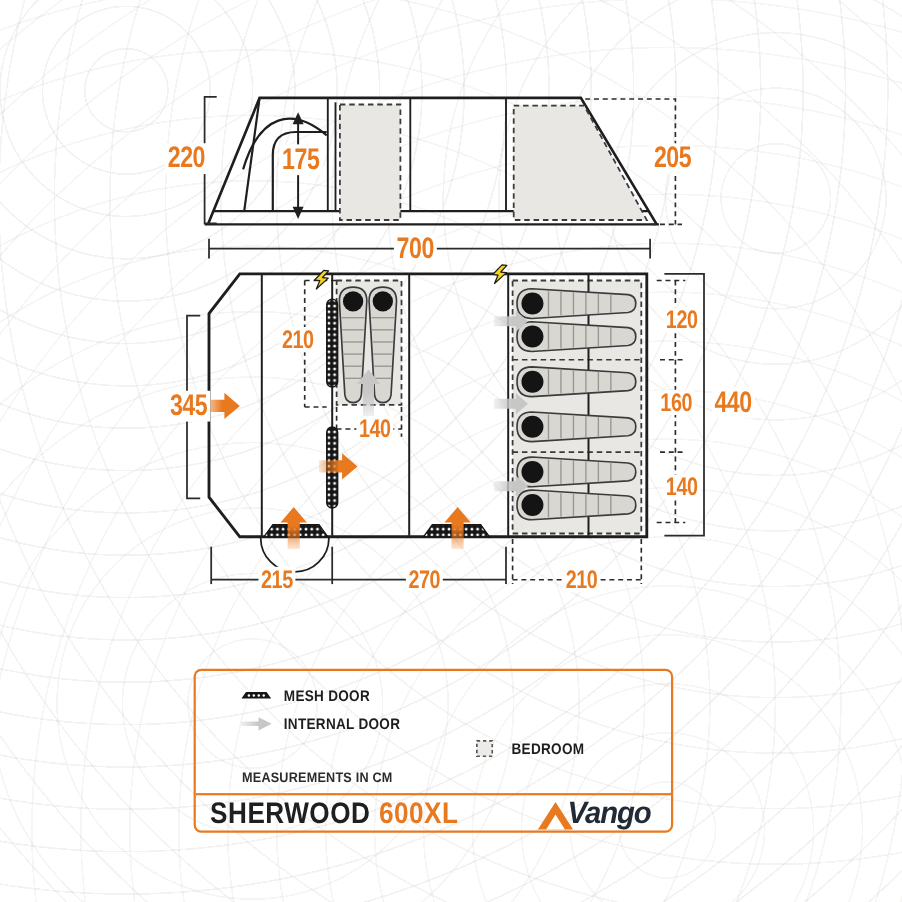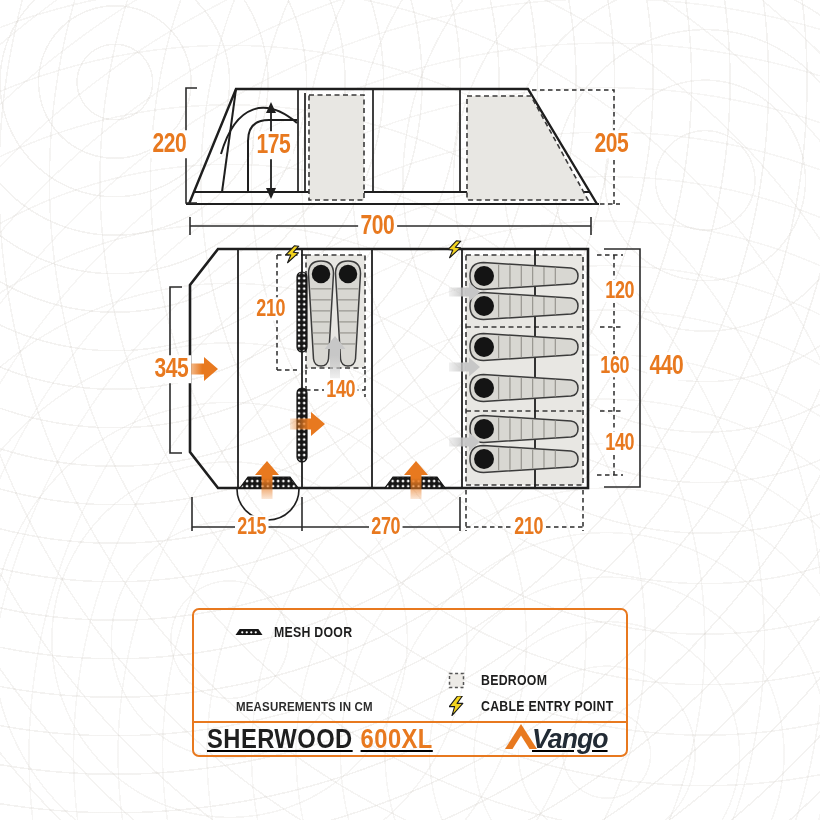--- a/index.html
+++ b/index.html
@@ -14,45 +14,45 @@
       repeating-radial-gradient(circle at 74% 92%, transparent 0 43px, rgba(198,192,184,.15) 43px 44.5px);
   }
   svg#art{position:absolute;left:0;top:0;}
   .dim{
     position:absolute;color:#e8791f;background:#fff;padding:0 3px;
     font-weight:800;font-size:23px;line-height:1.02;letter-spacing:-.5px;white-space:nowrap;
     transform:scaleX(.78) translate(-50%,-50%);
   }
   .dim.lg{font-size:27px;}
   .legend{
-    position:absolute;left:192px;top:608px;width:436px;height:149px;
+    position:absolute;left:176px;top:608px;width:436px;height:149px;
     border:2.5px solid #e8791f;border-radius:7px;box-sizing:border-box;
   }
   .lcol{position:absolute;top:9px;}
   .lcol.c1{left:40px;} .lcol.c2{left:247px;margin-top:48px;}
   .lrow{display:flex;align-items:center;height:26px;}
   .licon{width:30px;display:flex;justify-content:center;align-items:center;flex:0 0 30px;}
   .llabel{
     display:inline-block;margin-left:10px;font-weight:800;font-size:14px;color:#1d1d1d;
     letter-spacing:.3px;white-space:nowrap;transform:scaleX(.88);transform-origin:left center;
   }
   .lnote{
     position:absolute;left:42px;top:90px;display:inline-block;font-weight:600;font-size:12.5px;
     color:#2c2c2c;letter-spacing:.2px;white-space:nowrap;transform:scaleX(.92);transform-origin:left center;
   }
   .lfooter{
     position:absolute;left:0;right:0;top:111px;bottom:0;border-top:2.5px solid #e8791f;
-    display:flex;align-items:center;justify-content:space-between;padding:0 14px 0 13px;text-decoration:underline;
+    display:flex;align-items:center;justify-content:space-between;padding:0 14px 0 13px;
   }
   .model{
     display:inline-block;font-weight:800;font-size:27px;color:#1f1f1f;letter-spacing:.5px;
     white-space:nowrap;transform:scaleX(.88);transform-origin:left center;
   }
   .model .variant{color:#e8791f;margin-left:9px;}
-  .brand{display:flex;align-items:flex-start;}
+  .brand{display:flex;align-items:flex-end;}
   .brand-text{
     display:inline-block;font-weight:800;font-style:italic;font-size:28px;color:#222b35;
     letter-spacing:-1px;margin-left:-7px;transform:scaleX(.95);transform-origin:left center;
   }
 </style>
 </head>
 <body>
 
 <div class="stage">
 
@@ -281,38 +281,38 @@
         <svg width="40" height="12" viewBox="0 0 40 12">
               <polygon points="2,10 7.5,2 32.5,2 38,10" fill="#161616"></polygon>
               <circle cx="11" cy="6.4" r="1.5" fill="#fff"></circle>
               <circle cx="17" cy="6.4" r="1.5" fill="#fff"></circle>
               <circle cx="23" cy="6.4" r="1.5" fill="#fff"></circle>
               <circle cx="29" cy="6.4" r="1.5" fill="#fff"></circle>
             </svg>
       </span>
       <span class="llabel">MESH DOOR</span>
     </div>
+    <div class="lrow">
+      <span class="licon">
+        <svg width="30" height="14" viewBox="0 0 30 14">
+              <polygon points="1,5 17,5 17,1 29,7 17,13 17,9 1,9" fill="url(#gg-r)"></polygon>
+            </svg>
+      </span>
+      <span class="llabel">INTERNAL DOOR</span>
+    </div>
   </div>
   <div class="lcol c2">
     <div class="lrow">
       <span class="licon">
         <svg width="17" height="17" viewBox="0 0 17 17">
               <rect x="1.5" y="1.5" width="14" height="14" fill="#edebe7" stroke="#555" stroke-width="1.5" stroke-dasharray="3 2.6"></rect>
             </svg>
       </span>
       <span class="llabel">BEDROOM</span>
     </div>
-    <div class="lrow">
-      <span class="licon">
-        <svg width="15" height="20" viewBox="0 0 13 18">
-              <path d="M7.4,0 L0,9.6 L4.8,9.6 L2.4,17.6 L12.2,6.6 L7,6.6 L11.8,0 Z" fill="#f4d41f" stroke="#1a1a1a" stroke-width="1" stroke-linejoin="round"></path>
-            </svg>
-      </span>
-      <span class="llabel">CABLE ENTRY POINT</span>
-    </div>
   </div>
   <div class="lnote">MEASUREMENTS IN CM</div>
 
   <div class="lfooter">
     <div class="model">
       <span>SHERWOOD</span><span class="variant">600XL</span>
     </div>
     <div class="brand">
       <svg width="36" height="27" viewBox="0 0 36 27">
         <polygon points="2,26 18,1 34,26" fill="#e8791f"></polygon>

